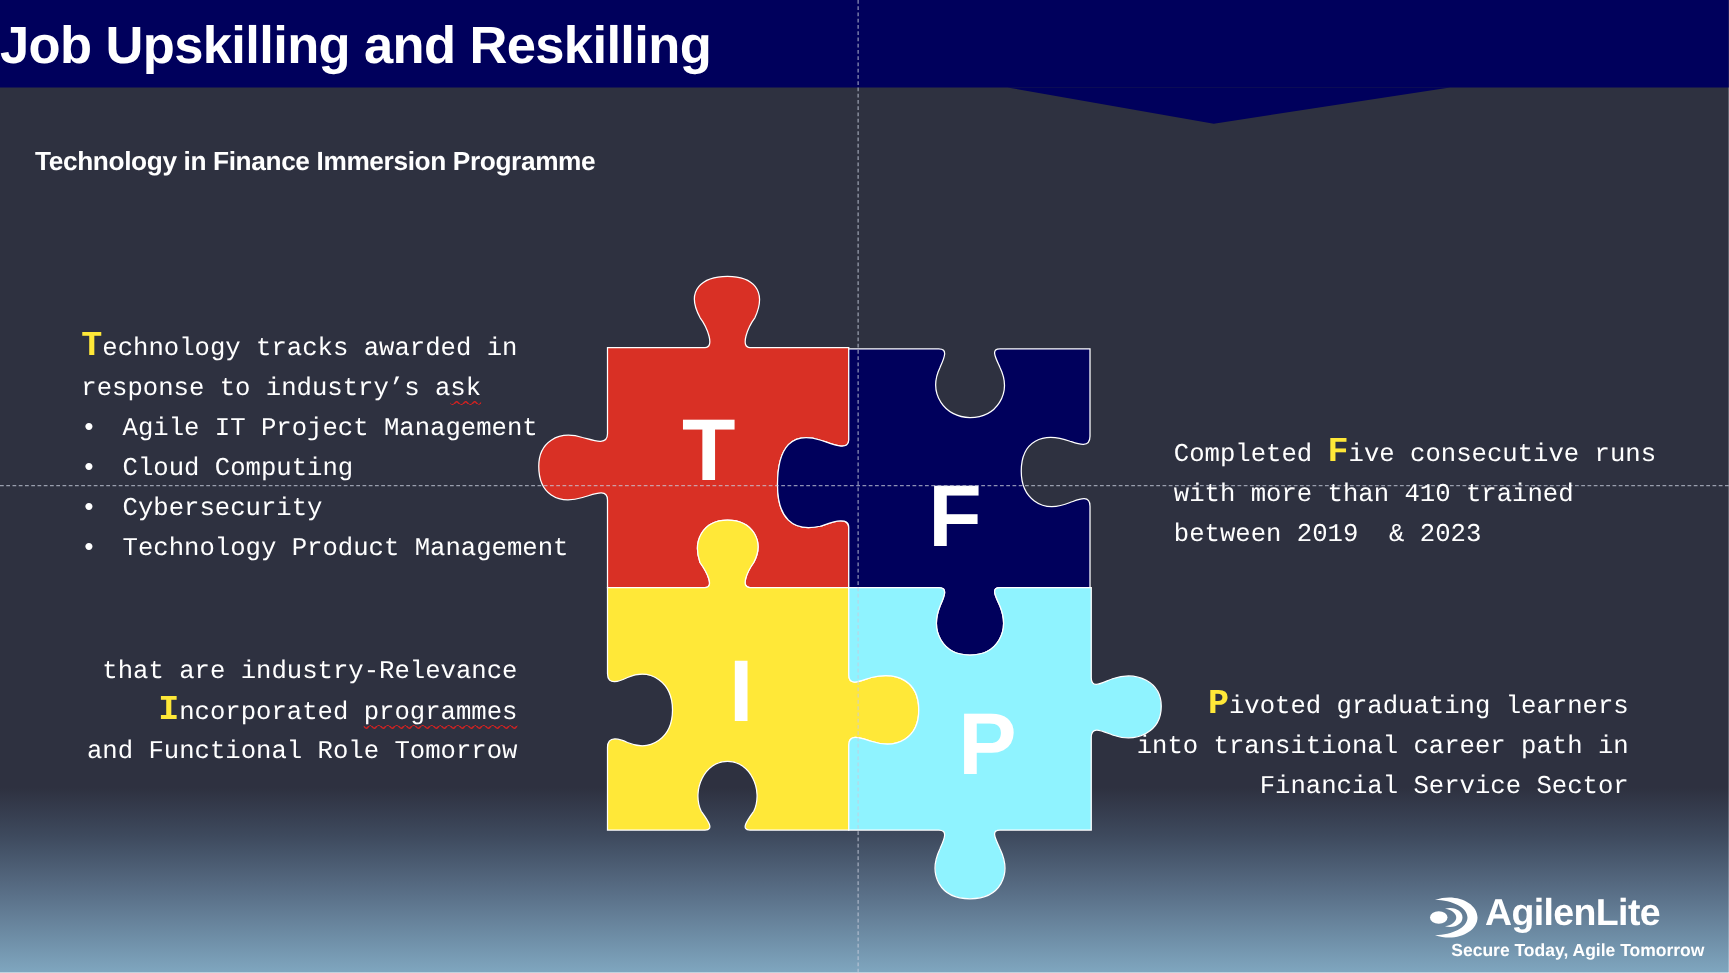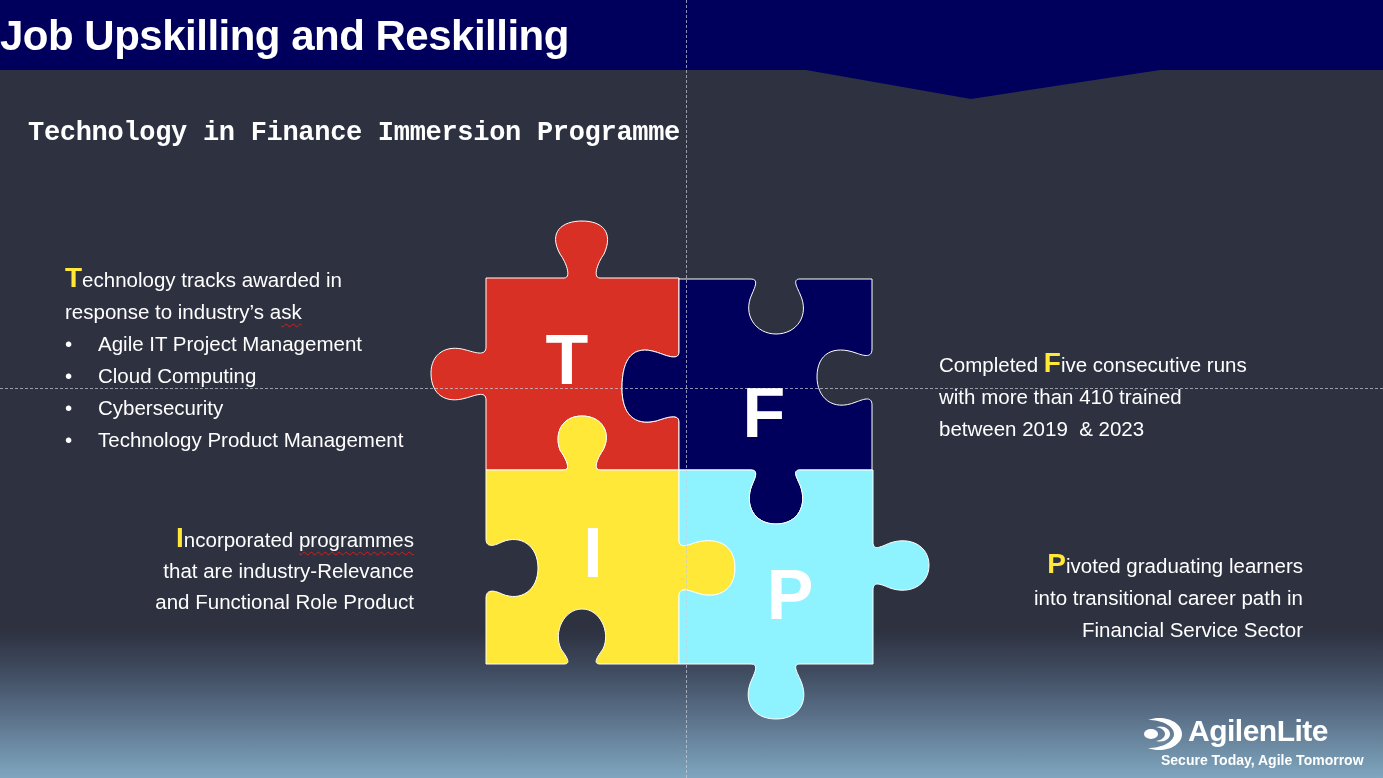--- a/index.html
+++ b/index.html
@@ -4,25 +4,25 @@
 <style>
   html,body{margin:0;padding:0;}
   body{width:1383px;height:778px;overflow:hidden;position:relative;
     font-family:"Liberation Sans","DejaVu Sans",sans-serif;
     background:linear-gradient(to bottom,#2e3140 0%,#2e3140 81%,#3e4a5e 86%,#5a7088 92%,#7fa6bf 100%);}
   .header{position:absolute;left:0;top:0;width:1383px;height:70px;background:#00005c;}
   .header-arrow{position:absolute;left:0;top:0;}
   .title{position:absolute;left:0;top:0;width:1383px;height:70px;text-align:left;
     color:#fff;font-weight:bold;font-size:42px;line-height:72px;letter-spacing:-0.5px;
     font-family:"Liberation Sans",sans-serif;}
-  .subtitle{position:absolute;left:28px;top:118px;color:#fff;font-weight:bold;font-size:27px;
-    font-family:Liberation Mono, monospace;letter-spacing:-0.3px;}
+  .subtitle{position:absolute;left:28px;top:118px;color:#fff;font-weight:bold;font-size:21px;
+    font-family:Liberation Sans, sans-serif;letter-spacing:-0.3px;}
   .guide-v{position:absolute;left:686px;top:0;width:0;height:778px;border-left:1px dashed rgba(200,205,220,0.7);}
   .guide-h{position:absolute;left:0;top:388px;width:1383px;height:0;border-top:1px dashed rgba(200,205,220,0.7);}
-  .block{position:absolute;color:#fff;font-size:20.5px;line-height:32px;}
+  .block{position:absolute;color:#fff;font-size:20.5px;line-height:32px;font-family:Liberation Mono, monospace;}
   .cap{color:#ffe838;font-size:28px;font-weight:bold;}
   .squig{text-decoration:underline wavy #d02020;text-decoration-thickness:1px;text-underline-offset:4px;}
   .block-t{left:65px;top:262px;}
   .block-t ul{list-style:none;margin:0;padding:0;}
   .block-t li{position:relative;padding-left:33px;}
   .block-t li .bullet{position:absolute;left:0;top:0;}
   .block-i{right:969px;top:522px;text-align:right;line-height:31px;}
   .block-f{left:939px;top:331px;line-height:32px;margin-top:16px;}
   .block-p{right:80px;top:548px;text-align:right;line-height:32px;}
   .puzzle{position:absolute;left:0;top:0;}
@@ -68,23 +68,23 @@
   <div><span>response to industry’s a</span><span class="squig">sk</span></div>
   <ul>
     <li><span class="bullet">•</span><span>Agile IT Project Management</span></li>
     <li><span class="bullet">•</span><span>Cloud Computing</span></li>
     <li><span class="bullet">•</span><span>Cybersecurity</span></li>
     <li><span class="bullet">•</span><span>Technology Product Management</span></li>
   </ul>
 </div>
 
 <div class="block block-i">
+  <div>that are industry-Relevance</div>
   <div><span class="cap">I</span><span>ncorporated </span><span class="squig">programmes</span></div>
-  <div>that are industry-Relevance</div>
-  <div>and Functional Role Product</div>
+  <div>and Functional Role Tomorrow</div>
 </div>
 
 <div class="block block-f">
   <div><span>Completed </span><span class="cap">F</span><span>ive consecutive runs</span></div>
   <div>with more than 410 trained</div>
   <div style="white-space:pre;">between 2019  &amp; 2023</div>
 </div>
 
 <div class="block block-p">
   <div><span class="cap">P</span><span>ivoted graduating learners</span></div>

